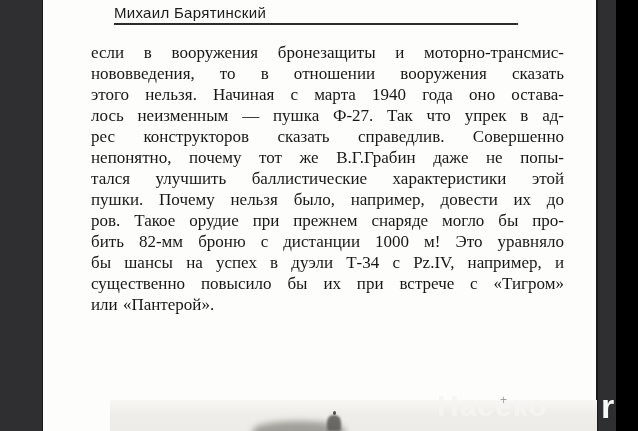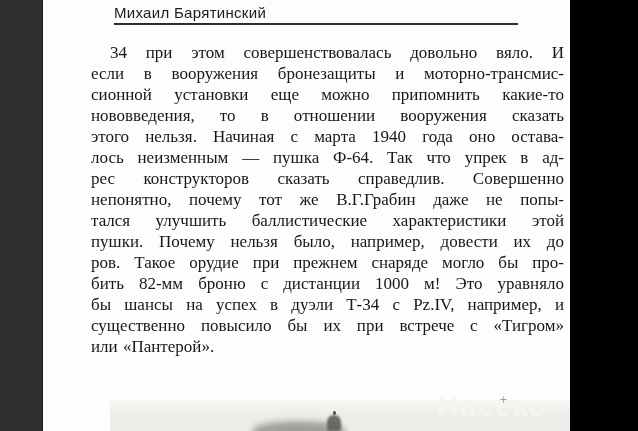--- a/index.html
+++ b/index.html
@@ -4,21 +4,21 @@
 <style>
   :root{
     --frame:#2f2f31; --frame_edge:#1b1b1b; --page:#fdfdfc; --text:#171717;
     --heading:#1d1d1d; --rule:#2c2c2c; --photo_light:#f8f7f4; --photo:#eeede9;
     --blob:#8e8c86; --knob:#5f5e5a; --watermark:#f5f5f3; --watermark_suffix:#f9f9f9;
     --speck:#9ba0a3;
   }
   html,body{margin:0;padding:0;}
   body{font-family:"Liberation Sans", sans-serif; background:#000;}
   .screen{
-    position:relative; width:570px; height:431px; overflow:hidden;
+    position:relative; width:616px; height:431px; overflow:hidden;
     background:var(--frame);
   }
   .page{
     position:absolute; left:42px; top:0; width:556px; height:431px;
     background:var(--page); box-sizing:border-box;
     border-left:1px solid var(--frame_edge);
     border-right:2px solid var(--frame_edge);
   }
   .running-head{
     position:absolute; left:71px; top:4px;
@@ -83,26 +83,24 @@
 
 <div class="screen">
 
   <div class="page">
 
     <div class="running-head">Михаил Барятинский</div>
 
     <div class="head-rule"></div>
 
     <div class="text-block">
-      <div class="line first">34 при этом совершенствовалась довольно вяло. И</div>
       <div class="line">если в вооружения бронезащиты и моторно-трансмис-</div>
-      <div class="line">сионной установки еще можно припомнить какие-то</div>
       <div class="line">нововведения, то в отношении вооружения сказать</div>
       <div class="line">этого нельзя. Начиная с марта 1940 года оно остава-</div>
-      <div class="line">лось неизменным — пушка Ф-64. Так что упрек в ад-</div>
+      <div class="line">лось неизменным — пушка Ф-27. Так что упрек в ад-</div>
       <div class="line">рес конструкторов сказать справедлив. Совершенно</div>
       <div class="line">непонятно, почему тот же В.Г.Грабин даже не попы-</div>
       <div class="line">тался улучшить баллистические характеристики этой</div>
       <div class="line">пушки. Почему нельзя было, например, довести их до</div>
       <div class="line">ров. Такое орудие при прежнем снаряде могло бы про-</div>
       <div class="line">бить 82-мм броню с дистанции 1000 м! Это уравняло</div>
       <div class="line">бы шансы на успех в дуэли Т-34 с Pz.IV, например, и</div>
       <div class="line">существенно повысило бы их при встрече с «Тигром»</div>
       <div class="line last">или «Пантерой».</div>
     </div>

